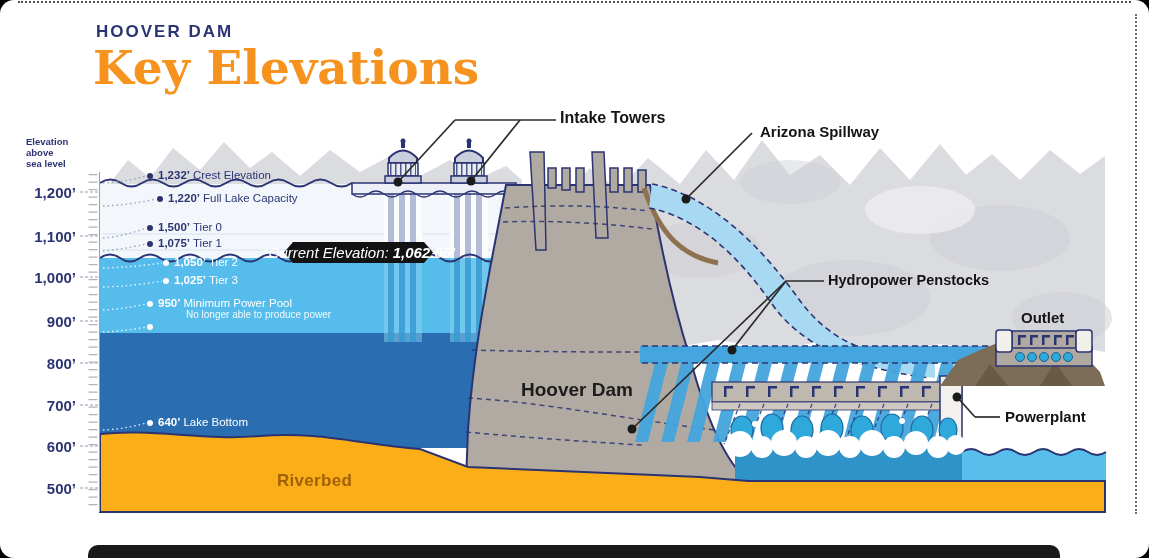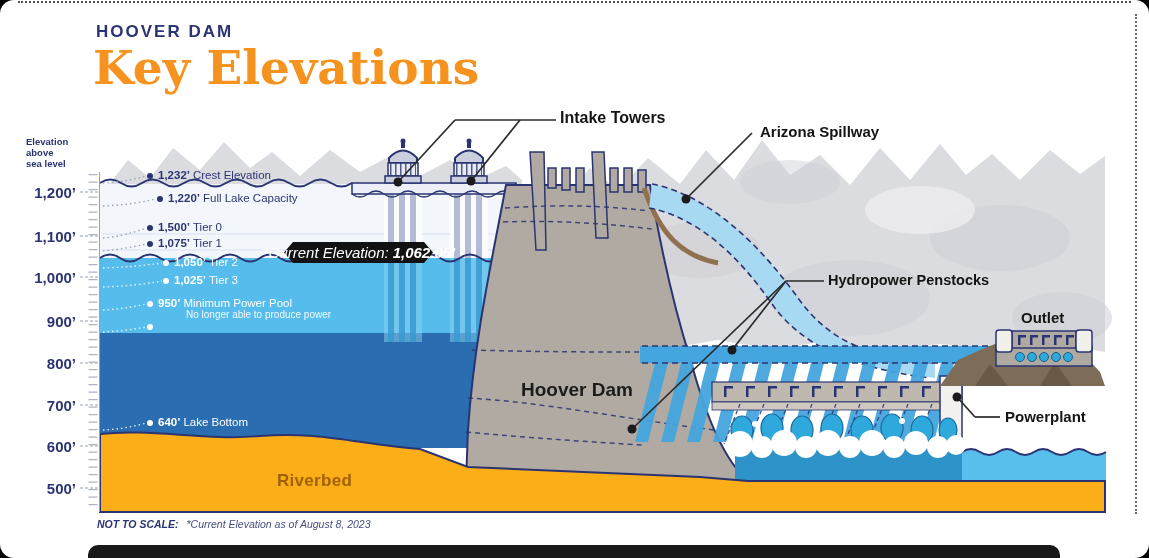--- a/index.html
+++ b/index.html
@@ -373,18 +373,15 @@
   </div>
 
   <div class="abs biglabel" style="left:560px;top:109px;font-size:16px">Intake Towers</div>
   <div class="abs biglabel" style="left:760px;top:123px">Arizona Spillway</div>
   <div class="abs biglabel" style="left:828px;top:272px;font-size:14.5px">Hydropower Penstocks</div>
   <div class="abs biglabel" style="left:1021px;top:309px">Outlet</div>
   <div class="abs biglabel" style="left:1005px;top:408px">Powerplant</div>
   <div class="abs damlabel" style="left:521px;top:379px">Hoover Dam</div>
   <div class="abs riverbed" style="left:277px;top:471px">Riverbed</div>
 
-  <div class="abs footer" style="left:97px;top:518px">
-    <b>NOT TO SCALE:</b><span style="opacity:.88">*Current Elevation as of August 8, 2023</span>
-  </div>
 
   <div class="bottombar"></div>
 </div>
 
 </body></html>

